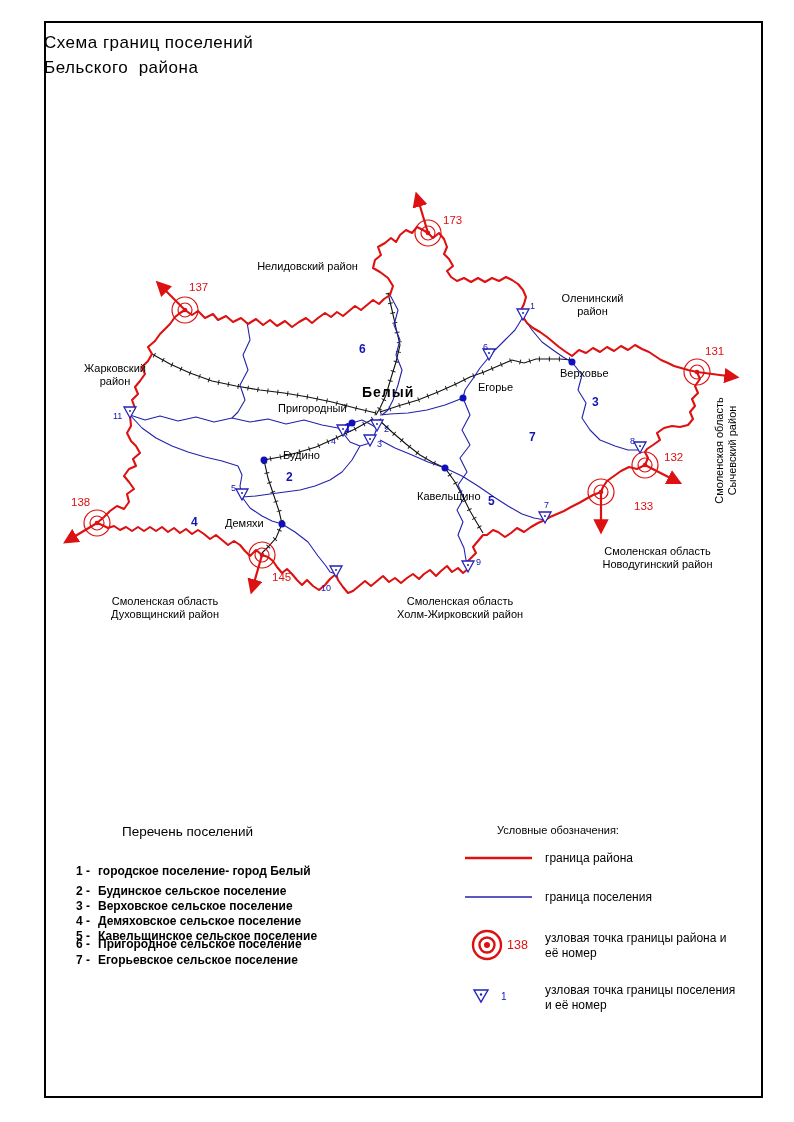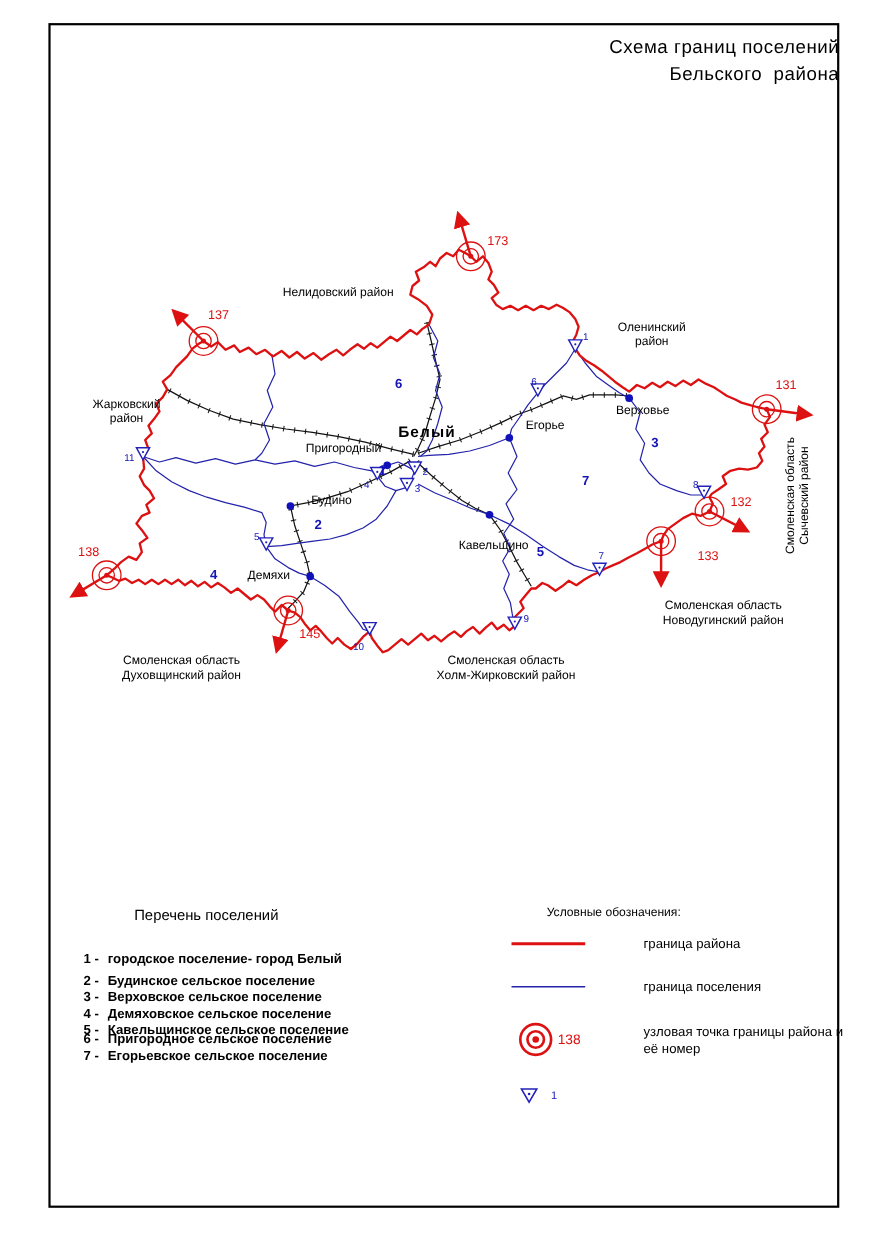--- a/index.html
+++ b/index.html
@@ -1,37 +1,37 @@
 <!DOCTYPE html>
 <html><head>
 <meta charset="utf-8">
 <style>
   html,body{margin:0;padding:0;background:#ffffff;}
   #page{position:relative;width:794px;height:1122px;background:#fff;overflow:hidden;
         font-family:"Liberation Sans", sans-serif;color:#000;}
   #frame{position:absolute;left:44px;top:21px;width:719px;height:1077px;
          border:2px solid #000;box-sizing:border-box;}
   #map-svg{position:absolute;left:0;top:0;width:794px;height:1122px;}
-  .ttl{position:absolute;left:44px;width:719px;text-align:right;font-size:17px;
+  .ttl{position:absolute;left:44px;width:719px;text-align:left;font-size:17px;
        letter-spacing:0.5px;white-space:pre;}
   .lbl{position:absolute;font-size:11px;line-height:12.5px;white-space:pre-line;text-align:center;}
   .lbl.left{text-align:center;}
   .city{position:absolute;font-size:14px;font-weight:bold;letter-spacing:1px;}
   .regnum{position:absolute;font-size:12px;font-weight:bold;color:#1414b4;}
   .regnum.big{font-size:13px;}
   .pnum{position:absolute;font-size:9px;color:#1414b4;}
   .rnum{position:absolute;font-size:11.5px;color:#dd1111;}
   .vert{transform:rotate(-90deg);transform-origin:center center;}
   
   .list-title{position:absolute;font-size:13.5px;}
   .list-row{position:absolute;font-size:12px;white-space:pre;font-weight:bold;}
   .list-row .n{display:inline-block;width:28px;text-align:right;margin-right:8px;}
   
   .leg-title{position:absolute;font-size:11px;}
-  .leg-text{position:absolute;font-size:12px;line-height:15px;white-space:pre-line;margin-left:40px;}
+  .leg-text{position:absolute;font-size:12px;line-height:15px;white-space:pre-line;}
 </style>
 </head>
 <body>
 
 <div id="page">
   <div id="frame"></div>
 
   <div class="ttl" style="top:33px">Схема границ поселений</div>
   <div class="ttl" style="top:58px">Бельского  района</div>
 
@@ -270,13 +270,15 @@
         <circle r="1.2" cy="-4.5" fill="#2222bb" stroke="none"></circle>
     </g>
   </svg>
 
   <span class="leg-text" style="left:545px;top:851px">граница района</span>
   <span class="leg-text" style="left:545px;top:890px">граница поселения</span>
   <span class="rnum" style="left:507px;top:938px;font-size:12.5px">138</span>
   <span class="leg-text" style="left:545px;top:931px;width:230px">узловая точка границы района и
  её номер</span>
   <span class="pnum" style="left:501px;top:991px;font-size:10px">1</span>
+  <span class="leg-text" style="left:545px;top:983px;width:240px">узловая точка границы поселения
+и её номер</span>
 </div>
 
 </body></html>

